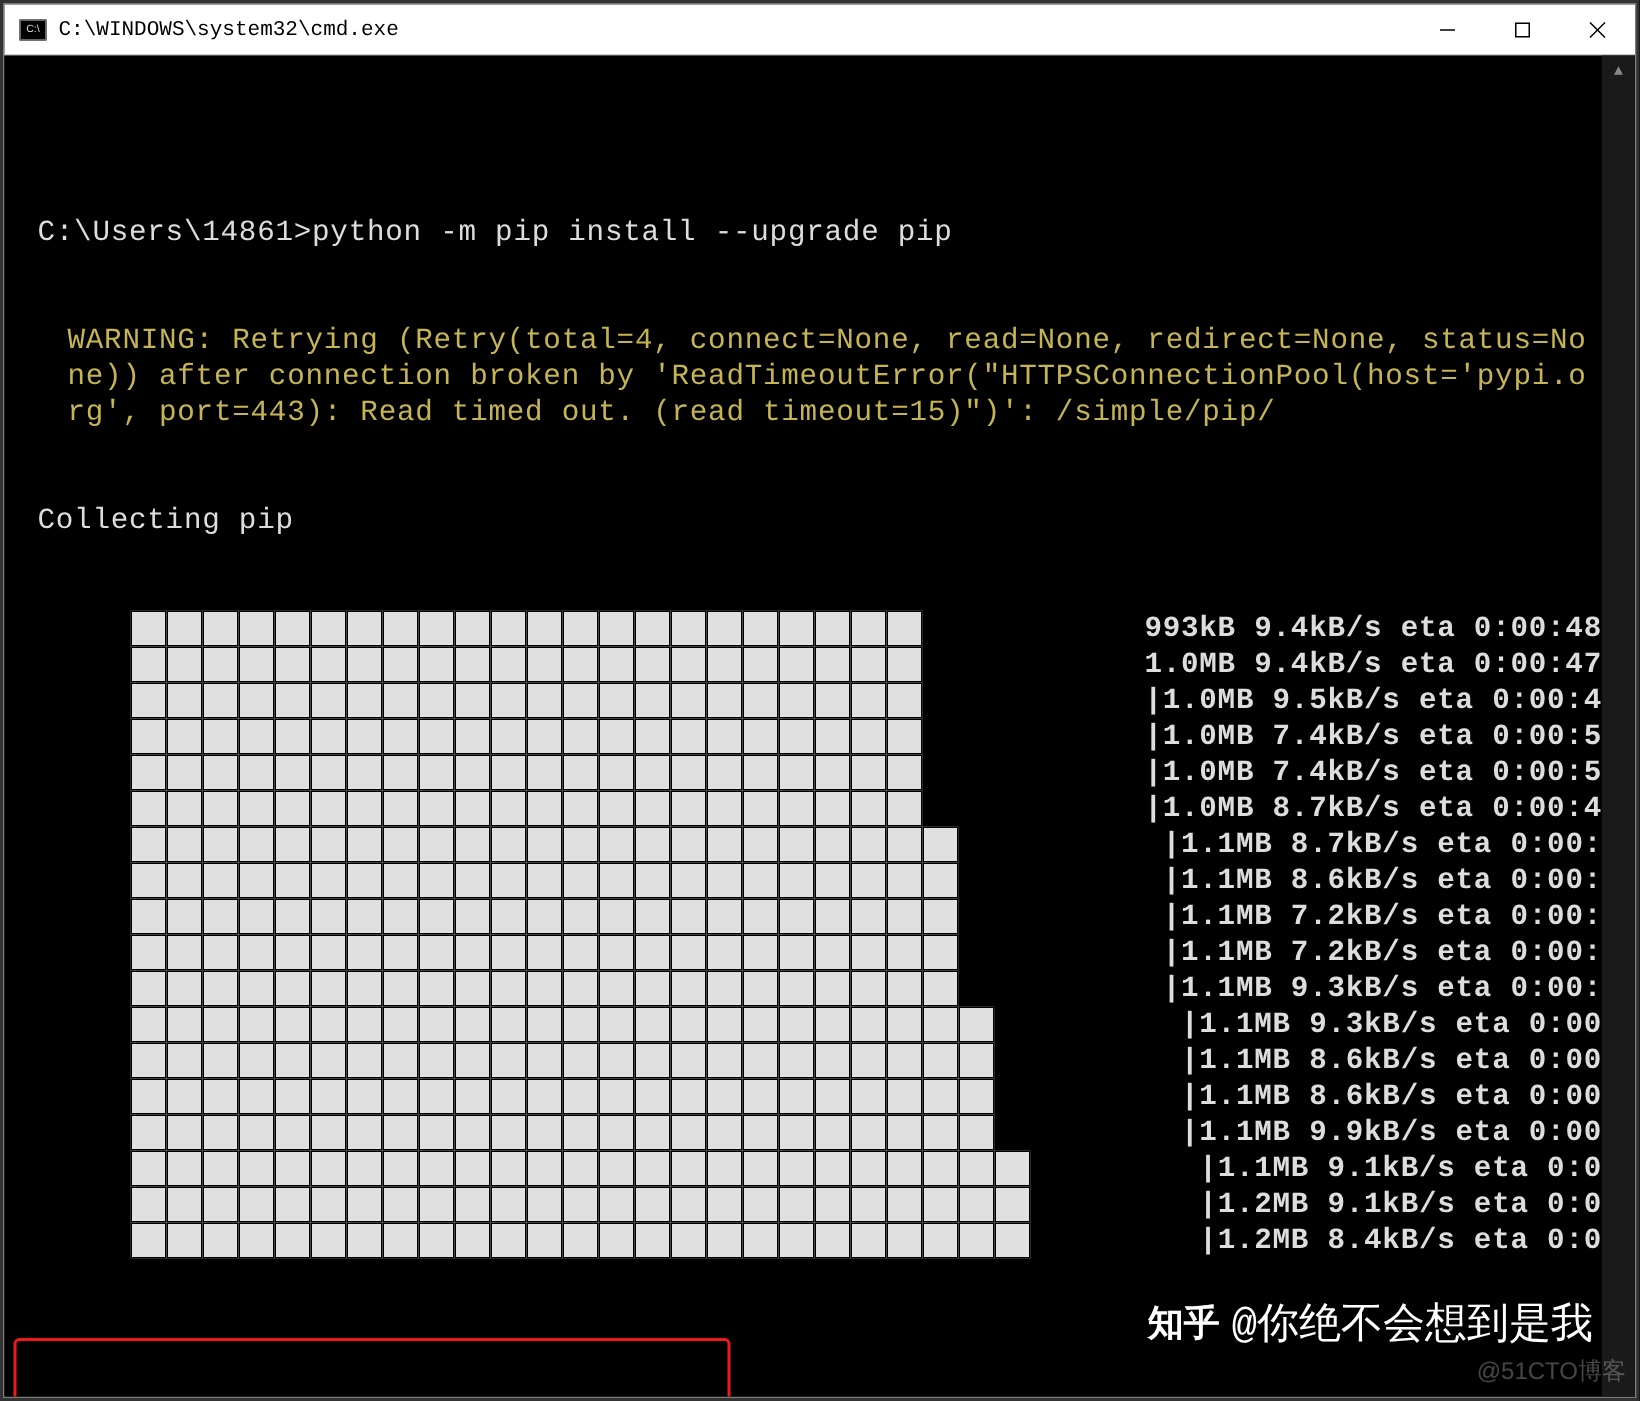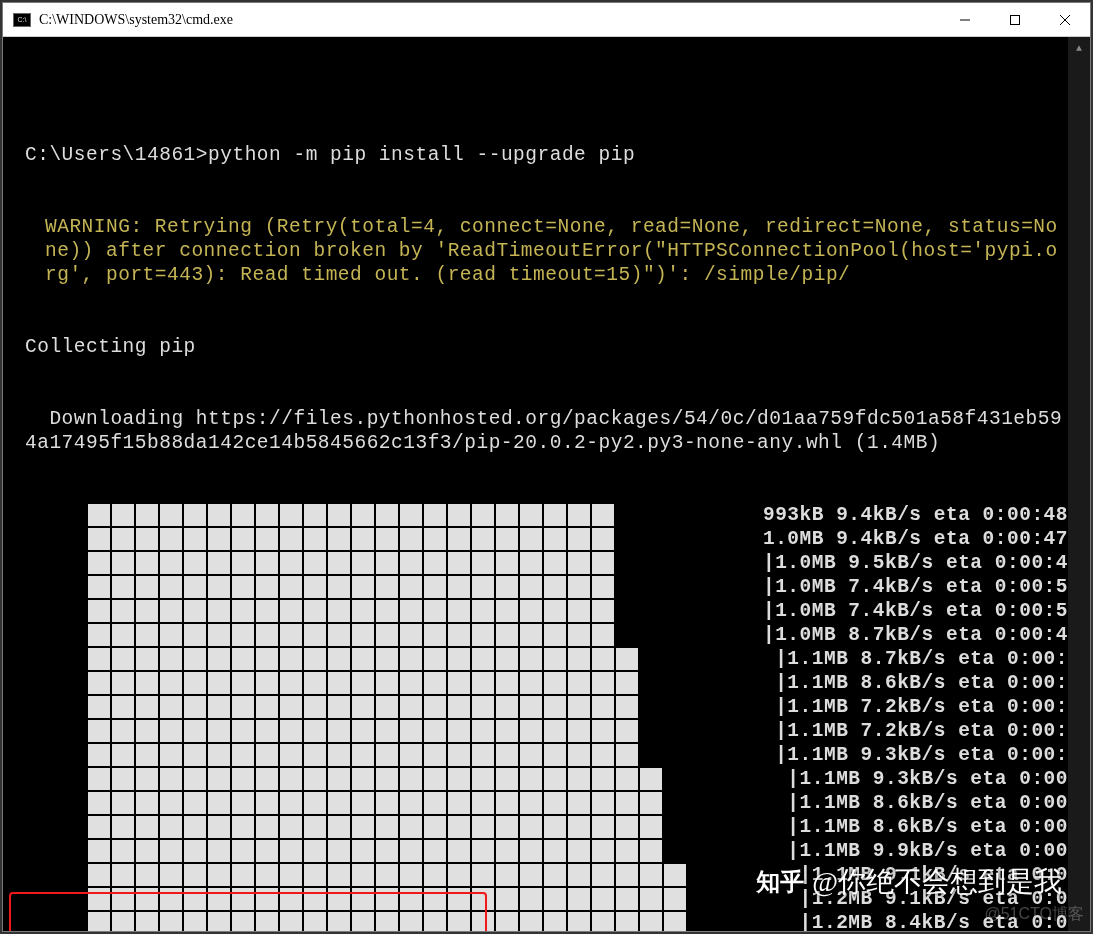--- a/index.html
+++ b/index.html
@@ -38,21 +38,21 @@
     border: 1px solid #666;
   }
   .app-icon::after {
     content: "C:\\";
     color: #ddd;
     font-size: 7px;
     font-family: sans-serif;
   }
   .title {
     flex: 1;
-    font-family: Liberation Serif, serif;
+    font-family: Liberation Mono, monospace;
     font-size: 14px;
     color: #000;
   }
   .win-btn {
     width: 50px; height: 34px;
     display: flex;
     align-items: center;
     justify-content: center;
     color: #000;
   }
@@ -121,21 +121,21 @@
   }
   .highlight-box {
     position: absolute;
     border: 2.5px solid #f01818;
     border-radius: 4px;
     pointer-events: none;
   }
   .watermark {
     position: absolute;
     right: 28px; bottom: 30px;
-    font-family: Liberation Serif, serif;
+    font-family: Liberation Mono, monospace;
     font-size: 28px;
     color: #fff;
     text-shadow: 0 0 4px rgba(0,0,0,.8);
     display:flex;
     align-items:center;
     gap:8px;
     justify-content:flex-end;
   }
   .zhihu-icon {
     font-weight: bold;
@@ -173,21 +173,20 @@
         </svg>
     </div>
   </div>
 
   <div class="terminal">
     <div class="term-content">
       <div style="height:10px"></div>
       <div class="line"><span>C:\Users\14861&gt;</span><span>python -m pip install --upgrade pip</span></div>
       <div class="line yellow">WARNING: Retrying (Retry(total=4, connect=None, read=None, redirect=None, status=None)) after connection broken by 'ReadTimeoutError("HTTPSConnectionPool(host='pypi.org', port=443): Read timed out. (read timeout=15)")': /simple/pip/</div>
       <div class="line">Collecting pip</div>
-      <div class="line">  Downloading https://files.pythonhosted.org/packages/54/0c/d01aa759fdc501a58f431eb594a17495f15b88da142ce14b5845662c13f3/pip-20.0.2-py2.py3-none-any.whl (1.4MB)</div>
       <div id="progress-container"><div class="progress-row"><div class="prog-indent"></div><div class="prog-bar"><div class="seg"></div><div class="seg"></div><div class="seg"></div><div class="seg"></div><div class="seg"></div><div class="seg"></div><div class="seg"></div><div class="seg"></div><div class="seg"></div><div class="seg"></div><div class="seg"></div><div class="seg"></div><div class="seg"></div><div class="seg"></div><div class="seg"></div><div class="seg"></div><div class="seg"></div><div class="seg"></div><div class="seg"></div><div class="seg"></div><div class="seg"></div><div class="seg"></div></div><div style="flex: 1 1 0%;"></div><div class="prog-status"> 993kB 9.4kB/s eta 0:00:48</div></div><div class="progress-row"><div class="prog-indent"></div><div class="prog-bar"><div class="seg"></div><div class="seg"></div><div class="seg"></div><div class="seg"></div><div class="seg"></div><div class="seg"></div><div class="seg"></div><div class="seg"></div><div class="seg"></div><div class="seg"></div><div class="seg"></div><div class="seg"></div><div class="seg"></div><div class="seg"></div><div class="seg"></div><div class="seg"></div><div class="seg"></div><div class="seg"></div><div class="seg"></div><div class="seg"></div><div class="seg"></div><div class="seg"></div></div><div style="flex: 1 1 0%;"></div><div class="prog-status"> 1.0MB 9.4kB/s eta 0:00:47</div></div><div class="progress-row"><div class="prog-indent"></div><div class="prog-bar"><div class="seg"></div><div class="seg"></div><div class="seg"></div><div class="seg"></div><div class="seg"></div><div class="seg"></div><div class="seg"></div><div class="seg"></div><div class="seg"></div><div class="seg"></div><div class="seg"></div><div class="seg"></div><div class="seg"></div><div class="seg"></div><div class="seg"></div><div class="seg"></div><div class="seg"></div><div class="seg"></div><div class="seg"></div><div class="seg"></div><div class="seg"></div><div class="seg"></div></div><div style="flex: 1 1 0%;"></div><div class="prog-pipe">|</div><div class="prog-status"> 1.0MB 9.5kB/s eta 0:00:4</div></div><div class="progress-row"><div class="prog-indent"></div><div class="prog-bar"><div class="seg"></div><div class="seg"></div><div class="seg"></div><div class="seg"></div><div class="seg"></div><div class="seg"></div><div class="seg"></div><div class="seg"></div><div class="seg"></div><div class="seg"></div><div class="seg"></div><div class="seg"></div><div class="seg"></div><div class="seg"></div><div class="seg"></div><div class="seg"></div><div class="seg"></div><div class="seg"></div><div class="seg"></div><div class="seg"></div><div class="seg"></div><div class="seg"></div></div><div style="flex: 1 1 0%;"></div><div class="prog-pipe">|</div><div class="prog-status"> 1.0MB 7.4kB/s eta 0:00:5</div></div><div class="progress-row"><div class="prog-indent"></div><div class="prog-bar"><div class="seg"></div><div class="seg"></div><div class="seg"></div><div class="seg"></div><div class="seg"></div><div class="seg"></div><div class="seg"></div><div class="seg"></div><div class="seg"></div><div class="seg"></div><div class="seg"></div><div class="seg"></div><div class="seg"></div><div class="seg"></div><div class="seg"></div><div class="seg"></div><div class="seg"></div><div class="seg"></div><div class="seg"></div><div class="seg"></div><div class="seg"></div><div class="seg"></div></div><div style="flex: 1 1 0%;"></div><div class="prog-pipe">|</div><div class="prog-status"> 1.0MB 7.4kB/s eta 0:00:5</div></div><div class="progress-row"><div class="prog-indent"></div><div class="prog-bar"><div class="seg"></div><div class="seg"></div><div class="seg"></div><div class="seg"></div><div class="seg"></div><div class="seg"></div><div class="seg"></div><div class="seg"></div><div class="seg"></div><div class="seg"></div><div class="seg"></div><div class="seg"></div><div class="seg"></div><div class="seg"></div><div class="seg"></div><div class="seg"></div><div class="seg"></div><div class="seg"></div><div class="seg"></div><div class="seg"></div><div class="seg"></div><div class="seg"></div></div><div style="flex: 1 1 0%;"></div><div class="prog-pipe">|</div><div class="prog-status"> 1.0MB 8.7kB/s eta 0:00:4</div></div><div class="progress-row"><div class="prog-indent"></div><div class="prog-bar"><div class="seg"></div><div class="seg"></div><div class="seg"></div><div class="seg"></div><div class="seg"></div><div class="seg"></div><div class="seg"></div><div class="seg"></div><div class="seg"></div><div class="seg"></div><div class="seg"></div><div class="seg"></div><div class="seg"></div><div class="seg"></div><div class="seg"></div><div class="seg"></div><div class="seg"></div><div class="seg"></div><div class="seg"></div><div class="seg"></div><div class="seg"></div><div class="seg"></div><div class="seg"></div></div><div style="flex: 1 1 0%;"></div><div class="prog-pipe">|</div><div class="prog-status"> 1.1MB 8.7kB/s eta 0:00:</div></div><div class="progress-row"><div class="prog-indent"></div><div class="prog-bar"><div class="seg"></div><div class="seg"></div><div class="seg"></div><div class="seg"></div><div class="seg"></div><div class="seg"></div><div class="seg"></div><div class="seg"></div><div class="seg"></div><div class="seg"></div><div class="seg"></div><div class="seg"></div><div class="seg"></div><div class="seg"></div><div class="seg"></div><div class="seg"></div><div class="seg"></div><div class="seg"></div><div class="seg"></div><div class="seg"></div><div class="seg"></div><div class="seg"></div><div class="seg"></div></div><div style="flex: 1 1 0%;"></div><div class="prog-pipe">|</div><div class="prog-status"> 1.1MB 8.6kB/s eta 0:00:</div></div><div class="progress-row"><div class="prog-indent"></div><div class="prog-bar"><div class="seg"></div><div class="seg"></div><div class="seg"></div><div class="seg"></div><div class="seg"></div><div class="seg"></div><div class="seg"></div><div class="seg"></div><div class="seg"></div><div class="seg"></div><div class="seg"></div><div class="seg"></div><div class="seg"></div><div class="seg"></div><div class="seg"></div><div class="seg"></div><div class="seg"></div><div class="seg"></div><div class="seg"></div><div class="seg"></div><div class="seg"></div><div class="seg"></div><div class="seg"></div></div><div style="flex: 1 1 0%;"></div><div class="prog-pipe">|</div><div class="prog-status"> 1.1MB 7.2kB/s eta 0:00:</div></div><div class="progress-row"><div class="prog-indent"></div><div class="prog-bar"><div class="seg"></div><div class="seg"></div><div class="seg"></div><div class="seg"></div><div class="seg"></div><div class="seg"></div><div class="seg"></div><div class="seg"></div><div class="seg"></div><div class="seg"></div><div class="seg"></div><div class="seg"></div><div class="seg"></div><div class="seg"></div><div class="seg"></div><div class="seg"></div><div class="seg"></div><div class="seg"></div><div class="seg"></div><div class="seg"></div><div class="seg"></div><div class="seg"></div><div class="seg"></div></div><div style="flex: 1 1 0%;"></div><div class="prog-pipe">|</div><div class="prog-status"> 1.1MB 7.2kB/s eta 0:00:</div></div><div class="progress-row"><div class="prog-indent"></div><div class="prog-bar"><div class="seg"></div><div class="seg"></div><div class="seg"></div><div class="seg"></div><div class="seg"></div><div class="seg"></div><div class="seg"></div><div class="seg"></div><div class="seg"></div><div class="seg"></div><div class="seg"></div><div class="seg"></div><div class="seg"></div><div class="seg"></div><div class="seg"></div><div class="seg"></div><div class="seg"></div><div class="seg"></div><div class="seg"></div><div class="seg"></div><div class="seg"></div><div class="seg"></div><div class="seg"></div></div><div style="flex: 1 1 0%;"></div><div class="prog-pipe">|</div><div class="prog-status"> 1.1MB 9.3kB/s eta 0:00:</div></div><div class="progress-row"><div class="prog-indent"></div><div class="prog-bar"><div class="seg"></div><div class="seg"></div><div class="seg"></div><div class="seg"></div><div class="seg"></div><div class="seg"></div><div class="seg"></div><div class="seg"></div><div class="seg"></div><div class="seg"></div><div class="seg"></div><div class="seg"></div><div class="seg"></div><div class="seg"></div><div class="seg"></div><div class="seg"></div><div class="seg"></div><div class="seg"></div><div class="seg"></div><div class="seg"></div><div class="seg"></div><div class="seg"></div><div class="seg"></div><div class="seg"></div></div><div style="flex: 1 1 0%;"></div><div class="prog-pipe">|</div><div class="prog-status"> 1.1MB 9.3kB/s eta 0:00</div></div><div class="progress-row"><div class="prog-indent"></div><div class="prog-bar"><div class="seg"></div><div class="seg"></div><div class="seg"></div><div class="seg"></div><div class="seg"></div><div class="seg"></div><div class="seg"></div><div class="seg"></div><div class="seg"></div><div class="seg"></div><div class="seg"></div><div class="seg"></div><div class="seg"></div><div class="seg"></div><div class="seg"></div><div class="seg"></div><div class="seg"></div><div class="seg"></div><div class="seg"></div><div class="seg"></div><div class="seg"></div><div class="seg"></div><div class="seg"></div><div class="seg"></div></div><div style="flex: 1 1 0%;"></div><div class="prog-pipe">|</div><div class="prog-status"> 1.1MB 8.6kB/s eta 0:00</div></div><div class="progress-row"><div class="prog-indent"></div><div class="prog-bar"><div class="seg"></div><div class="seg"></div><div class="seg"></div><div class="seg"></div><div class="seg"></div><div class="seg"></div><div class="seg"></div><div class="seg"></div><div class="seg"></div><div class="seg"></div><div class="seg"></div><div class="seg"></div><div class="seg"></div><div class="seg"></div><div class="seg"></div><div class="seg"></div><div class="seg"></div><div class="seg"></div><div class="seg"></div><div class="seg"></div><div class="seg"></div><div class="seg"></div><div class="seg"></div><div class="seg"></div></div><div style="flex: 1 1 0%;"></div><div class="prog-pipe">|</div><div class="prog-status"> 1.1MB 8.6kB/s eta 0:00</div></div><div class="progress-row"><div class="prog-indent"></div><div class="prog-bar"><div class="seg"></div><div class="seg"></div><div class="seg"></div><div class="seg"></div><div class="seg"></div><div class="seg"></div><div class="seg"></div><div class="seg"></div><div class="seg"></div><div class="seg"></div><div class="seg"></div><div class="seg"></div><div class="seg"></div><div class="seg"></div><div class="seg"></div><div class="seg"></div><div class="seg"></div><div class="seg"></div><div class="seg"></div><div class="seg"></div><div class="seg"></div><div class="seg"></div><div class="seg"></div><div class="seg"></div></div><div style="flex: 1 1 0%;"></div><div class="prog-pipe">|</div><div class="prog-status"> 1.1MB 9.9kB/s eta 0:00</div></div><div class="progress-row"><div class="prog-indent"></div><div class="prog-bar"><div class="seg"></div><div class="seg"></div><div class="seg"></div><div class="seg"></div><div class="seg"></div><div class="seg"></div><div class="seg"></div><div class="seg"></div><div class="seg"></div><div class="seg"></div><div class="seg"></div><div class="seg"></div><div class="seg"></div><div class="seg"></div><div class="seg"></div><div class="seg"></div><div class="seg"></div><div class="seg"></div><div class="seg"></div><div class="seg"></div><div class="seg"></div><div class="seg"></div><div class="seg"></div><div class="seg"></div><div class="seg"></div></div><div style="flex: 1 1 0%;"></div><div class="prog-pipe">|</div><div class="prog-status"> 1.1MB 9.1kB/s eta 0:0</div></div><div class="progress-row"><div class="prog-indent"></div><div class="prog-bar"><div class="seg"></div><div class="seg"></div><div class="seg"></div><div class="seg"></div><div class="seg"></div><div class="seg"></div><div class="seg"></div><div class="seg"></div><div class="seg"></div><div class="seg"></div><div class="seg"></div><div class="seg"></div><div class="seg"></div><div class="seg"></div><div class="seg"></div><div class="seg"></div><div class="seg"></div><div class="seg"></div><div class="seg"></div><div class="seg"></div><div class="seg"></div><div class="seg"></div><div class="seg"></div><div class="seg"></div><div class="seg"></div></div><div style="flex: 1 1 0%;"></div><div class="prog-pipe">|</div><div class="prog-status"> 1.2MB 9.1kB/s eta 0:0</div></div><div class="progress-row"><div class="prog-indent"></div><div class="prog-bar"><div class="seg"></div><div class="seg"></div><div class="seg"></div><div class="seg"></div><div class="seg"></div><div class="seg"></div><div class="seg"></div><div class="seg"></div><div class="seg"></div><div class="seg"></div><div class="seg"></div><div class="seg"></div><div class="seg"></div><div class="seg"></div><div class="seg"></div><div class="seg"></div><div class="seg"></div><div class="seg"></div><div class="seg"></div><div class="seg"></div><div class="seg"></div><div class="seg"></div><div class="seg"></div><div class="seg"></div><div class="seg"></div></div><div style="flex: 1 1 0%;"></div><div class="prog-pipe">|</div><div class="prog-status"> 1.2MB 8.4kB/s eta 0:0</div></div></div>
       
       
       
       
       
       
     </div>
 
     <div class="scrollbar-track">

